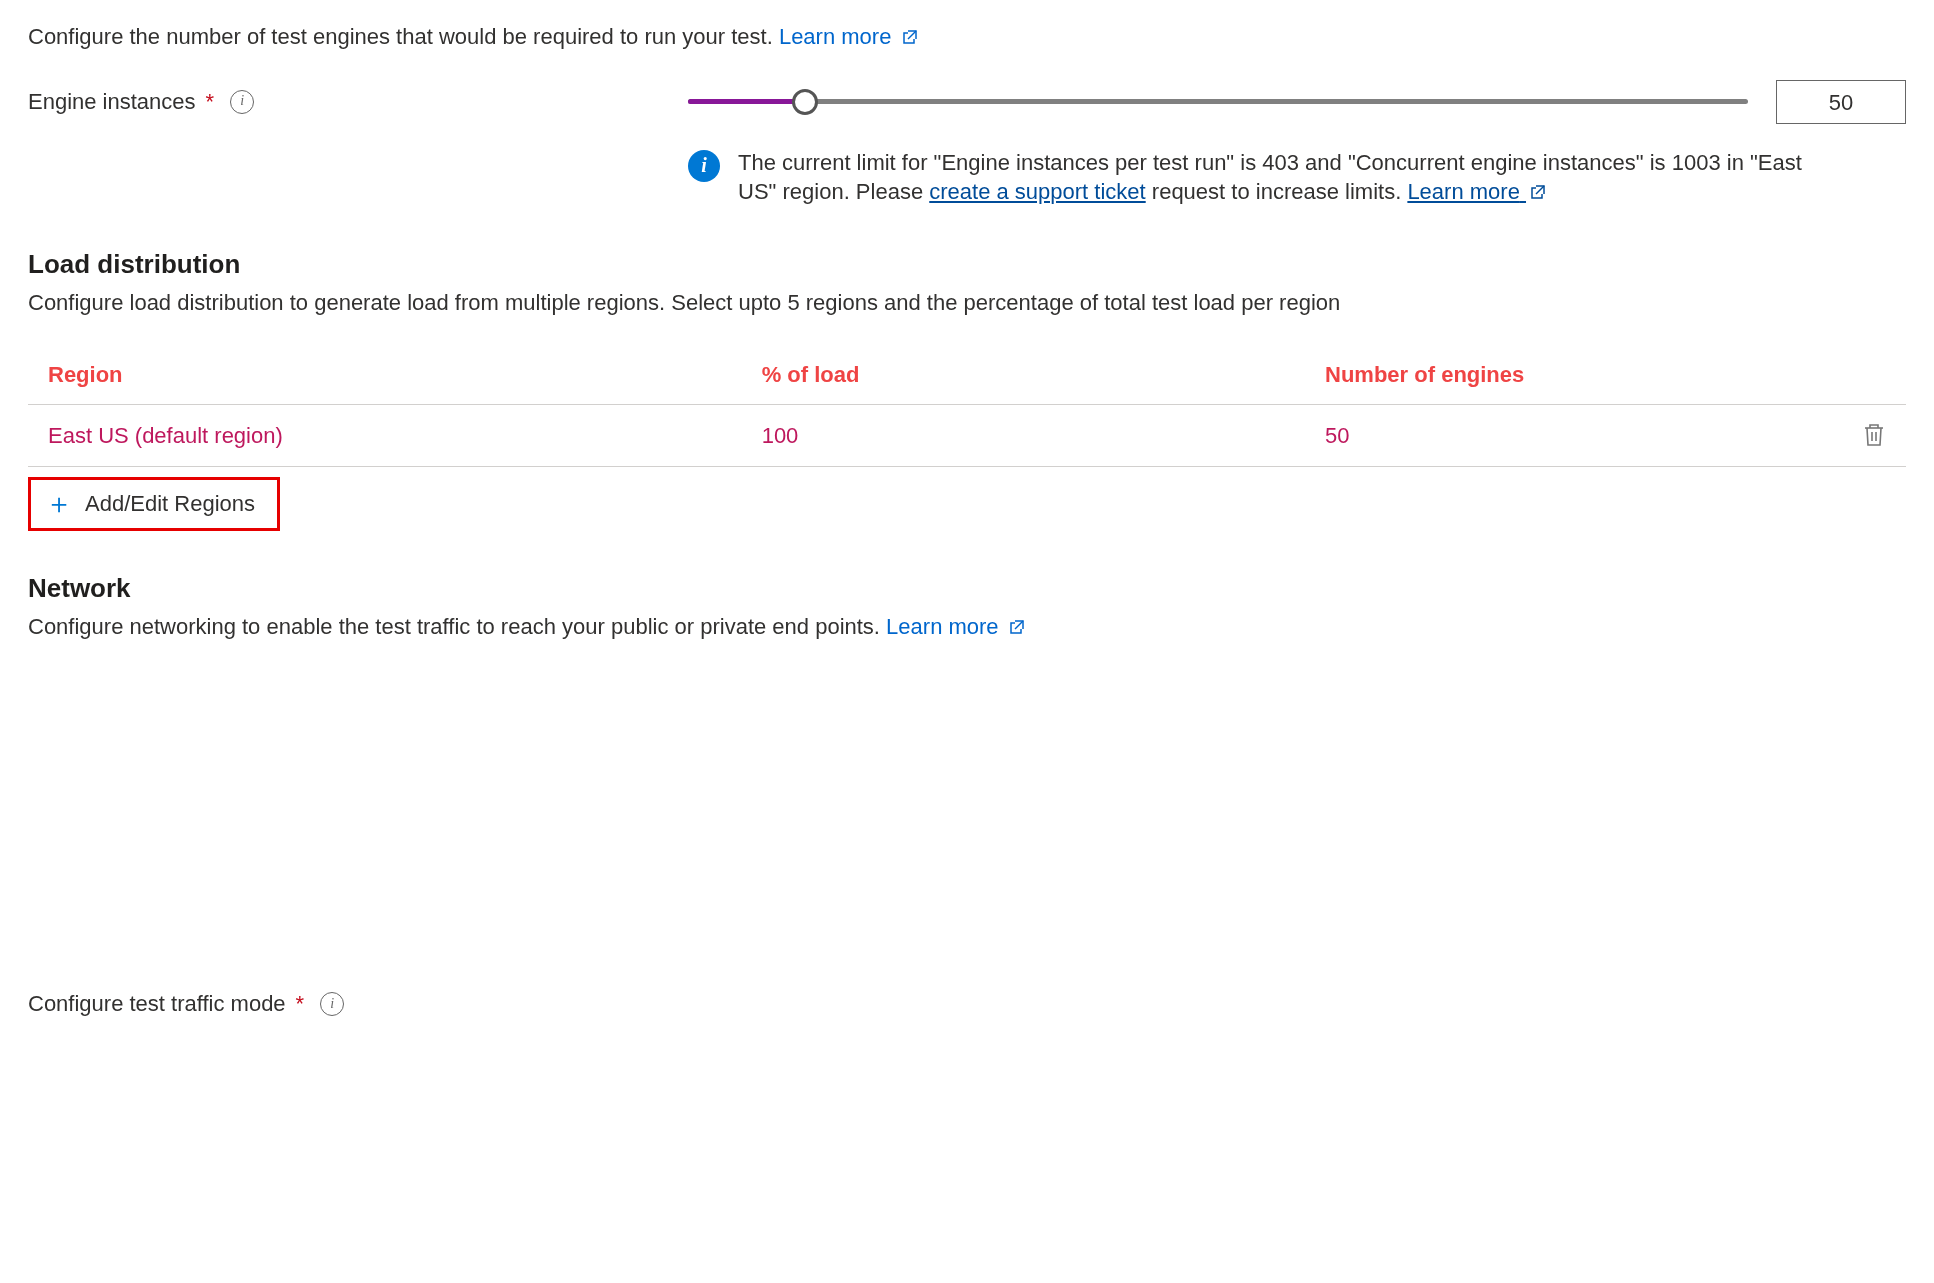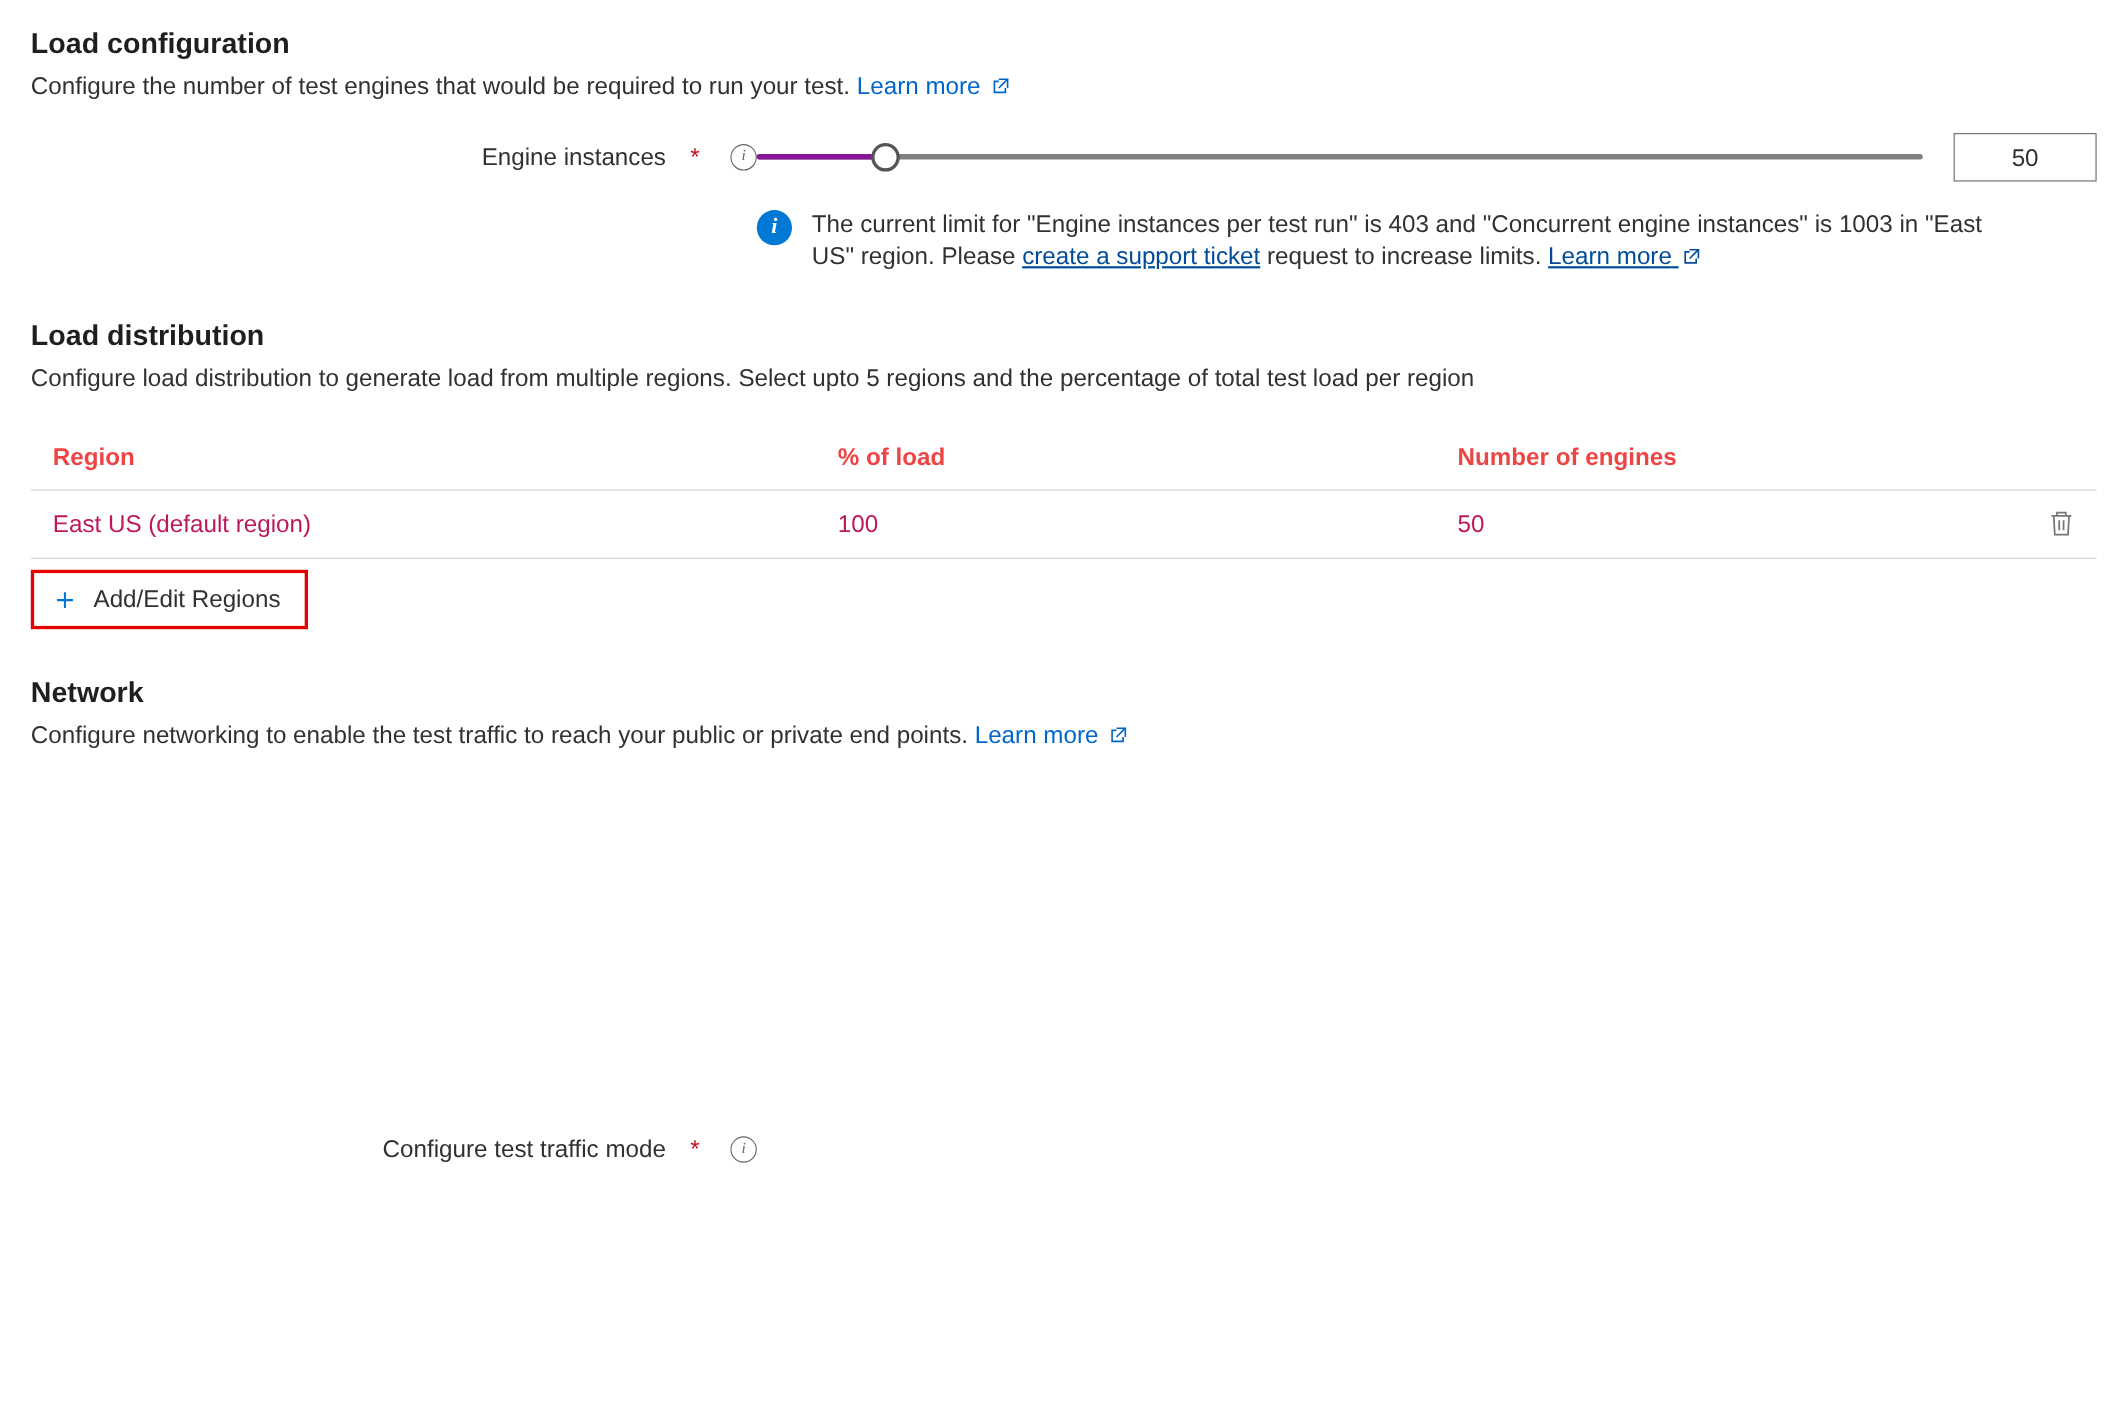--- a/index.html
+++ b/index.html
@@ -55,22 +55,21 @@
     display:flex;
     align-items:center;
     margin-bottom:24px;
   }
   .form-label{
     width: 660px;
     flex: 0 0 660px;
     font-size:22px;
     display:flex;
     align-items:center;
-    gap:20px;
-    justify-content:flex-end;
+    gap:8px;
   }
   .req{color:var(--red); margin-left:2px;}
   .info-circle{
     width:22px;height:22px;
     border:1.5px solid #666;
     border-radius:50%;
     display:inline-flex;
     align-items:center;
     justify-content:center;
     font-size:14px;
@@ -228,21 +227,20 @@
   .radio-inner{
     width:14px;height:14px;
     background:var(--info-bg);
     border-radius:50%;
   }
 </style>
 </head>
 <body>
 
 <div class="section">
-  <h2 class="section-title">Load configuration</h2>
   <p class="section-desc">
     <span>Configure the number of test engines that would be required to run your test. </span>
     <a href="#" class="link">
       <span>Learn more</span>
       <span class="ext-icon">
         <svg viewBox="0 0 16 16" width="16" height="16" fill="none" stroke="#0066cc" stroke-width="1.5">
           <path d="M6 2h8v8"></path>
             <path d="M14 2L6 10"></path>
             <path d="M12 10v4H2V4h4"></path>
         </svg>

